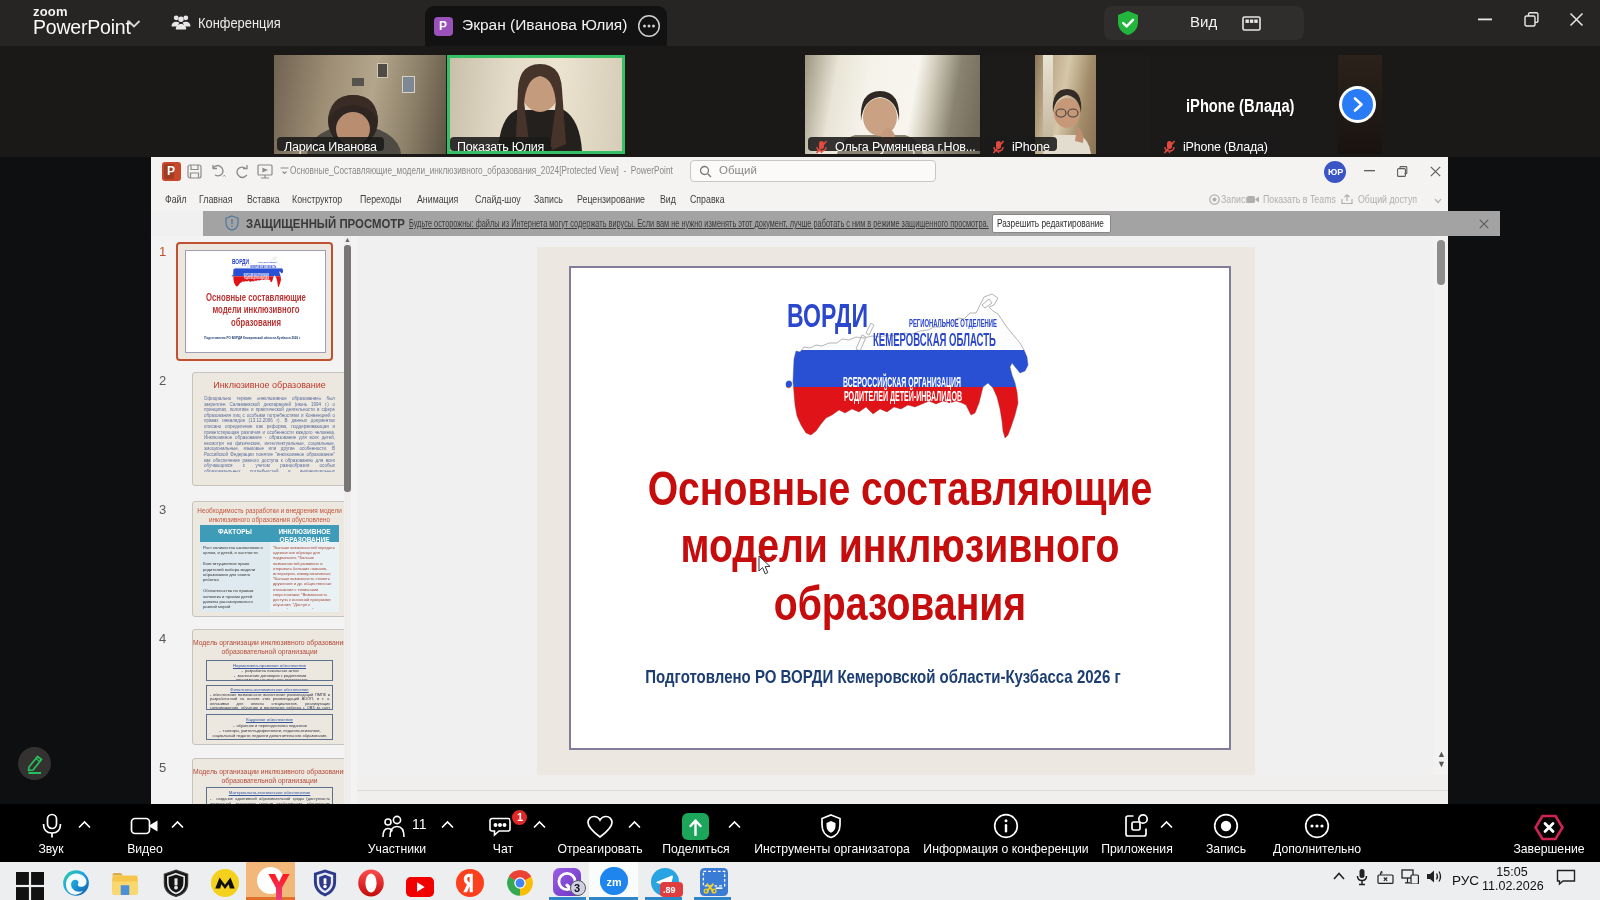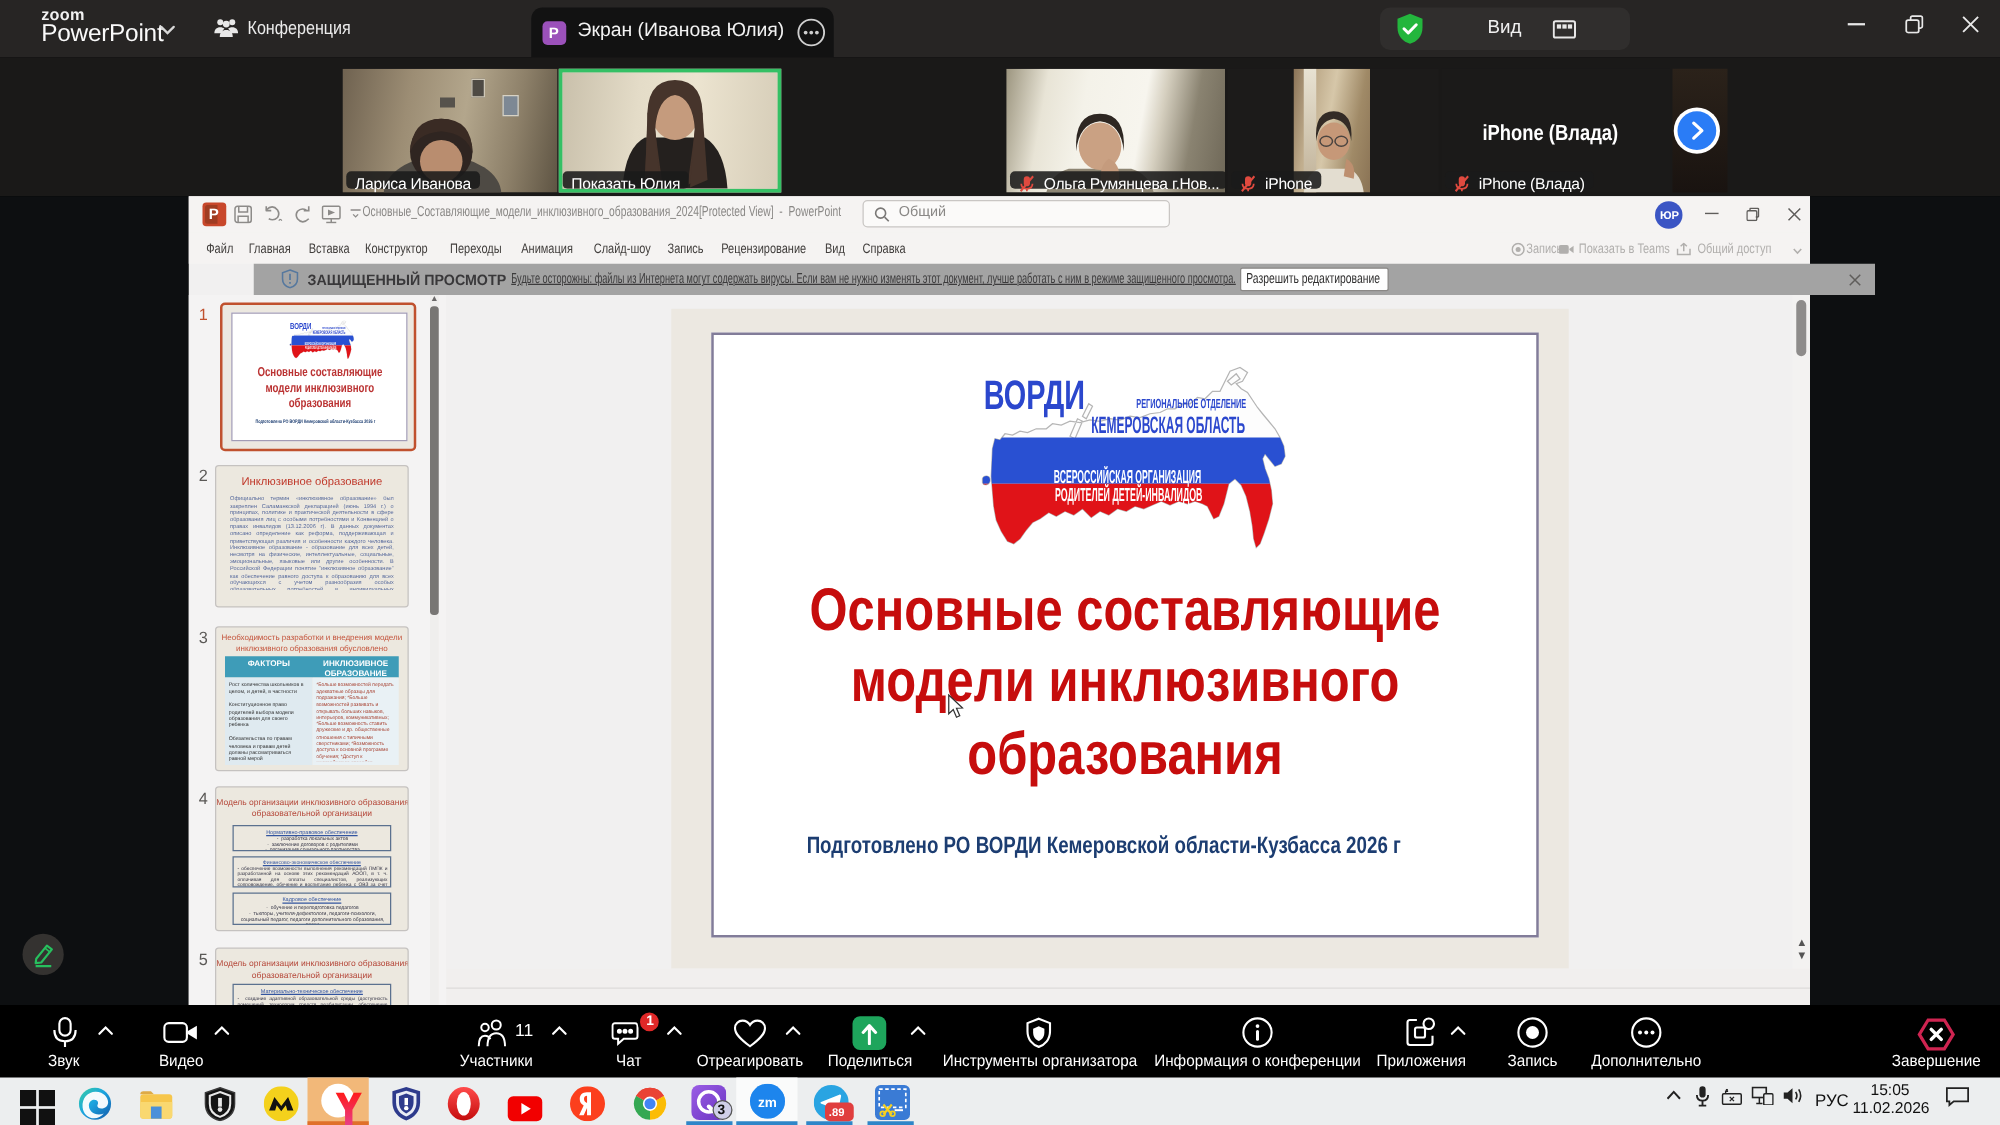--- a/index.html
+++ b/index.html
@@ -18,21 +18,21 @@
 #root .vlabel .mic svg{position:absolute;left:0;top:0;}
 
 #share{left:0;top:157px;width:1600px;height:647px;background:#0d0f11;}
 #ppt{left:151px;top:0;width:1297px;height:647px;background:#f1f0f0;}
 #ppt-titlebar{left:0;top:0;width:1297px;height:29px;background:#f5f3f2;}
 #ppt-menu{left:0;top:29px;width:1297px;height:25px;background:#f5f3f2;}
 .menuitem{top:7px;color:#413e3c;font-size:11px;letter-spacing:0;transform:scaleX(0.8);transform-origin:0 0;}
 #ppt-banner{left:12px;top:54px;width:1297px;height:25px;background:#a3a3a3;margin-left:40px;}
 #thumbpanel{left:0;top:79px;width:206px;height:568px;background:#f4f3f3;overflow:hidden;}
 #canvas{left:206px;top:79px;width:1077px;height:539px;background:#f1f0f0;overflow:hidden;}
-.thumb{left:21px;width:155px;background:#fff;border:1px solid #c5c2c0;border-radius:3px;overflow:hidden;}
+.thumb{left:41px;width:155px;background:#fff;border:1px solid #c5c2c0;border-radius:3px;overflow:hidden;}
 .tnum{left:8px;width:14px;color:#5a5856;font-size:13px;}
 #slidearea{left:180px;top:11px;width:718px;height:528px;background:#ece8e1;}
 #slidebox{left:32px;top:19px;width:662px;height:484px;background:#fff;border:2px solid #827c99;}
 #vscroll{left:1283px;top:79px;width:14px;height:539px;background:#f3f2f1;}
 #ppt-status{left:206px;top:618px;width:1091px;height:29px;background:#f1efee;}
 
 #zoombar{left:0;top:804px;width:1600px;height:58px;background:#000;}
 .zlabel{color:#fff;font-size:13px;top:37px;text-align:center;transform:scaleX(0.94);}
 
 #taskbar{left:0;top:862px;width:1600px;height:38px;background:#eceeef;}

